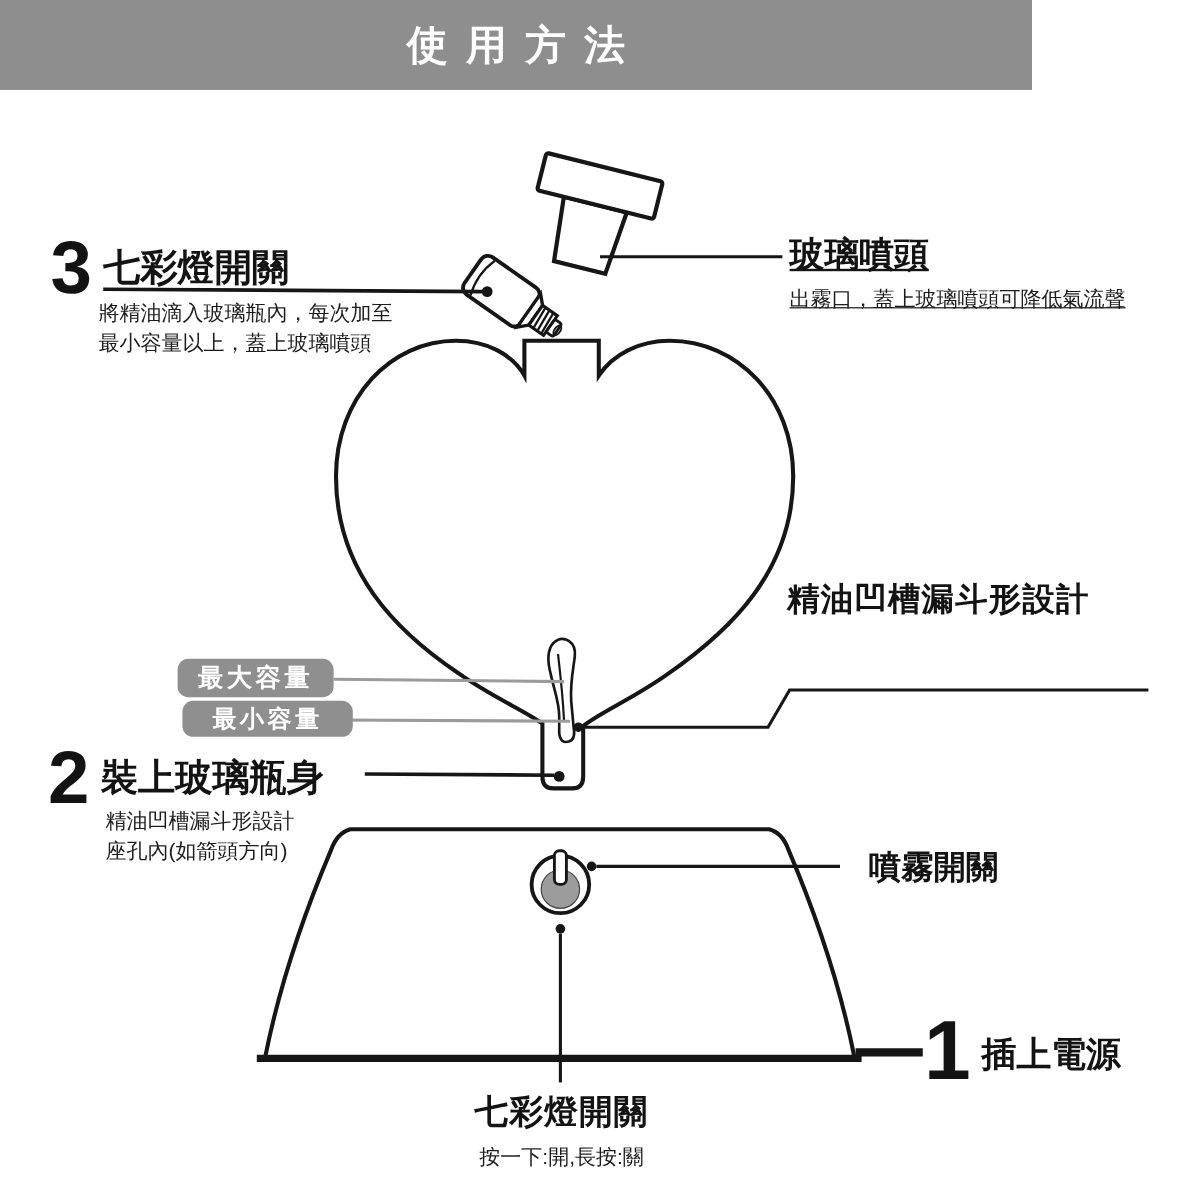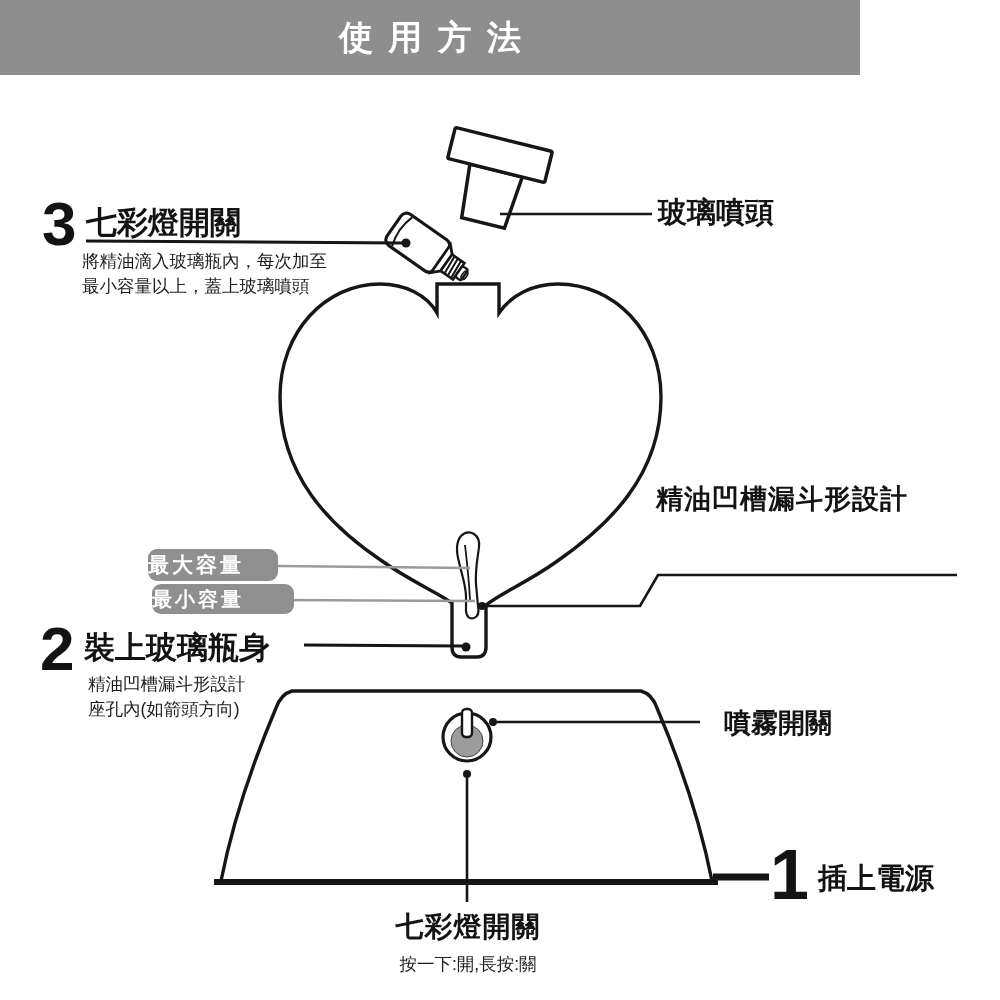--- a/index.html
+++ b/index.html
@@ -17,21 +17,21 @@
     letter-spacing:0.45em;text-indent:0.45em;
   }
   .num{font-weight:900;line-height:1;color:#131313;}
   .num3,.num2{font-size:62px;}
   .num1{font-size:70px;}
   .h1x{font-weight:800;font-size:31px;color:#131313;}
   .h2x{font-weight:800;font-size:27px;color:#131313;}
   .small{font-size:17.5px;line-height:25px;color:#1c1c1c;}
   .cap-box{
     background:#8f8f8f;color:#ffffff;border-radius:9px;
-    display:flex;align-items:center;
+    display:flex;align-items:center;justify-content:center;
     font-size:21px;font-weight:600;letter-spacing:3px;
   }
   .center{text-align:center;}
   svg{position:absolute;top:0;left:0;}
   .ink{stroke:#161616;fill:none;}
   .fillw{fill:#ffffff;stroke:#161616;}
 </style>
 </head>
 <body>
 
@@ -122,22 +122,23 @@
   <div class="title">使用方法</div>
 </div>
 
 <div class="abs" style="left:42px;top:193px;">
   <span class="num num3" style="position:absolute;left:0;top:0;">3</span>
   <span class="h1x" style="position:absolute;left:44px;top:9px;white-space:nowrap;">七彩燈開關</span>
   <div class="small" style="position:absolute;left:40px;top:56px;white-space:nowrap;">將精油滴入玻璃瓶內，每次加至</div>
   <div class="small" style="position:absolute;left:40px;top:81px;white-space:nowrap;">最小容量以上，蓋上玻璃噴頭</div>
 </div>
 
-<div class="abs" style="left:658px;top:193px;">
+<div class="abs" style="left:658px;top:193px;text-decoration:underline;">
   <div class="h2x" style="font-size:29px;white-space:nowrap;">玻璃噴頭</div>
+  <div class="small" style="margin-top:4px;white-space:nowrap;">出霧口，蓋上玻璃噴頭可降低氣流聲</div>
 </div>
 
 <div class="abs" style="left:656px;top:481px;">
   <div class="h2x" style="white-space:nowrap;letter-spacing:1px;">精油凹槽漏斗形設計</div>
 </div>
 
 <div class="abs cap-box" style="left:148px;top:549px;width:130px;height:32px;">
   <span>最大容量</span>
 </div>
 <div class="abs cap-box" style="left:152px;top:584px;width:142px;height:30px;font-size:20px;">

